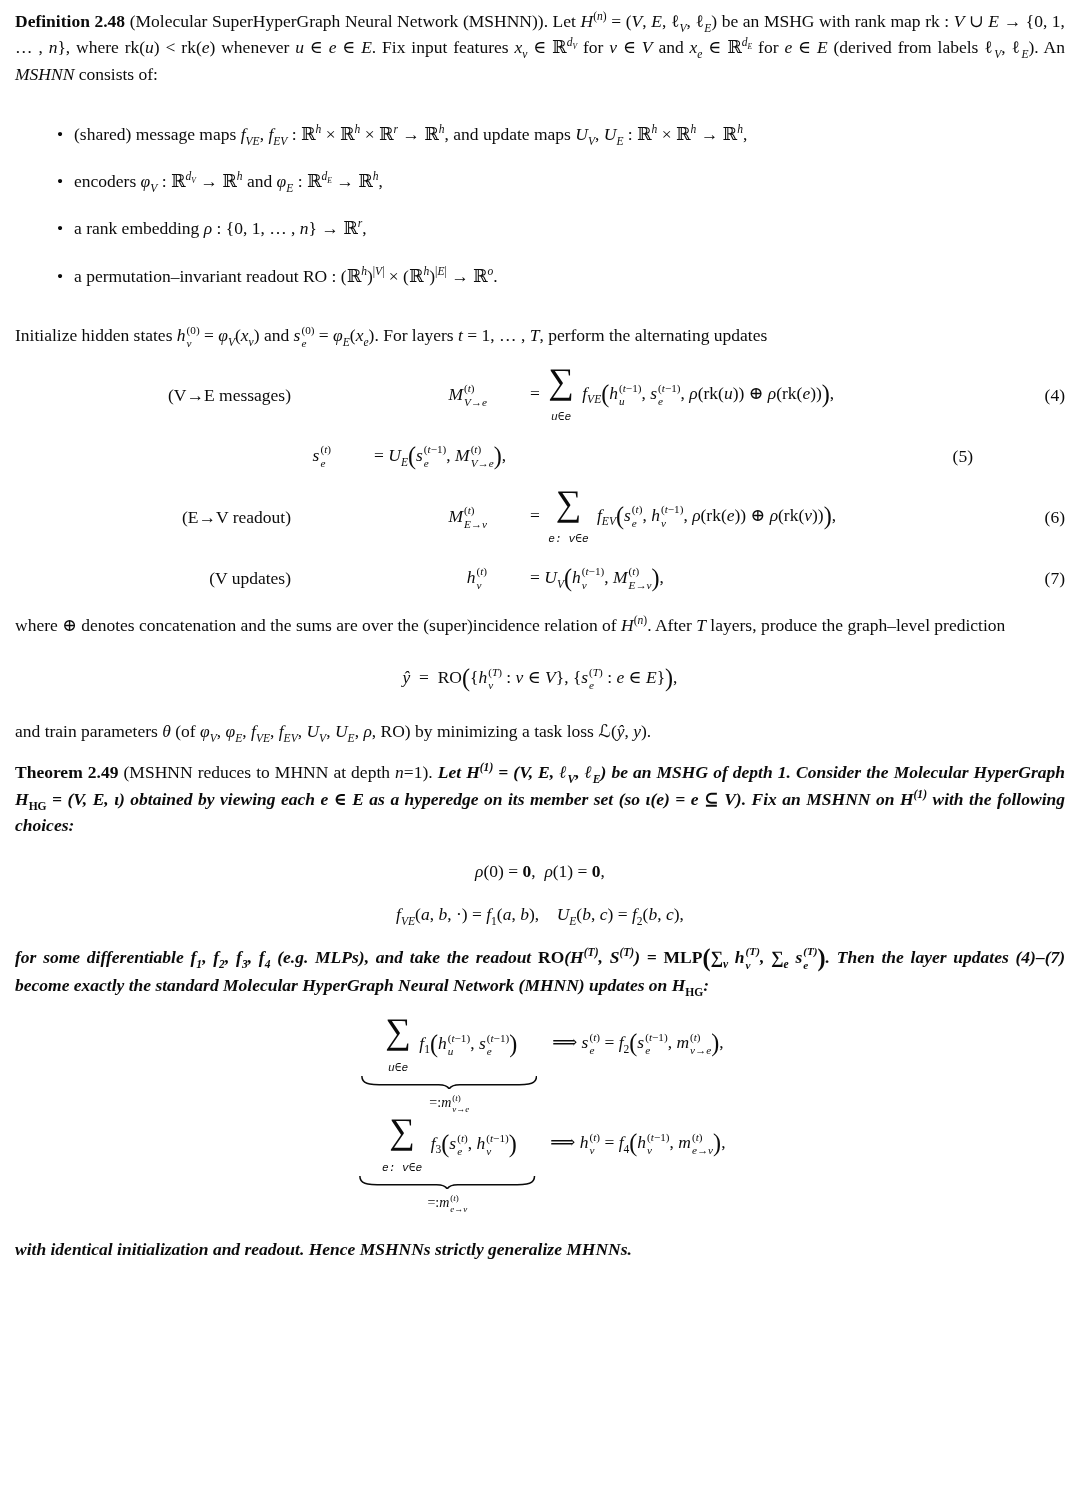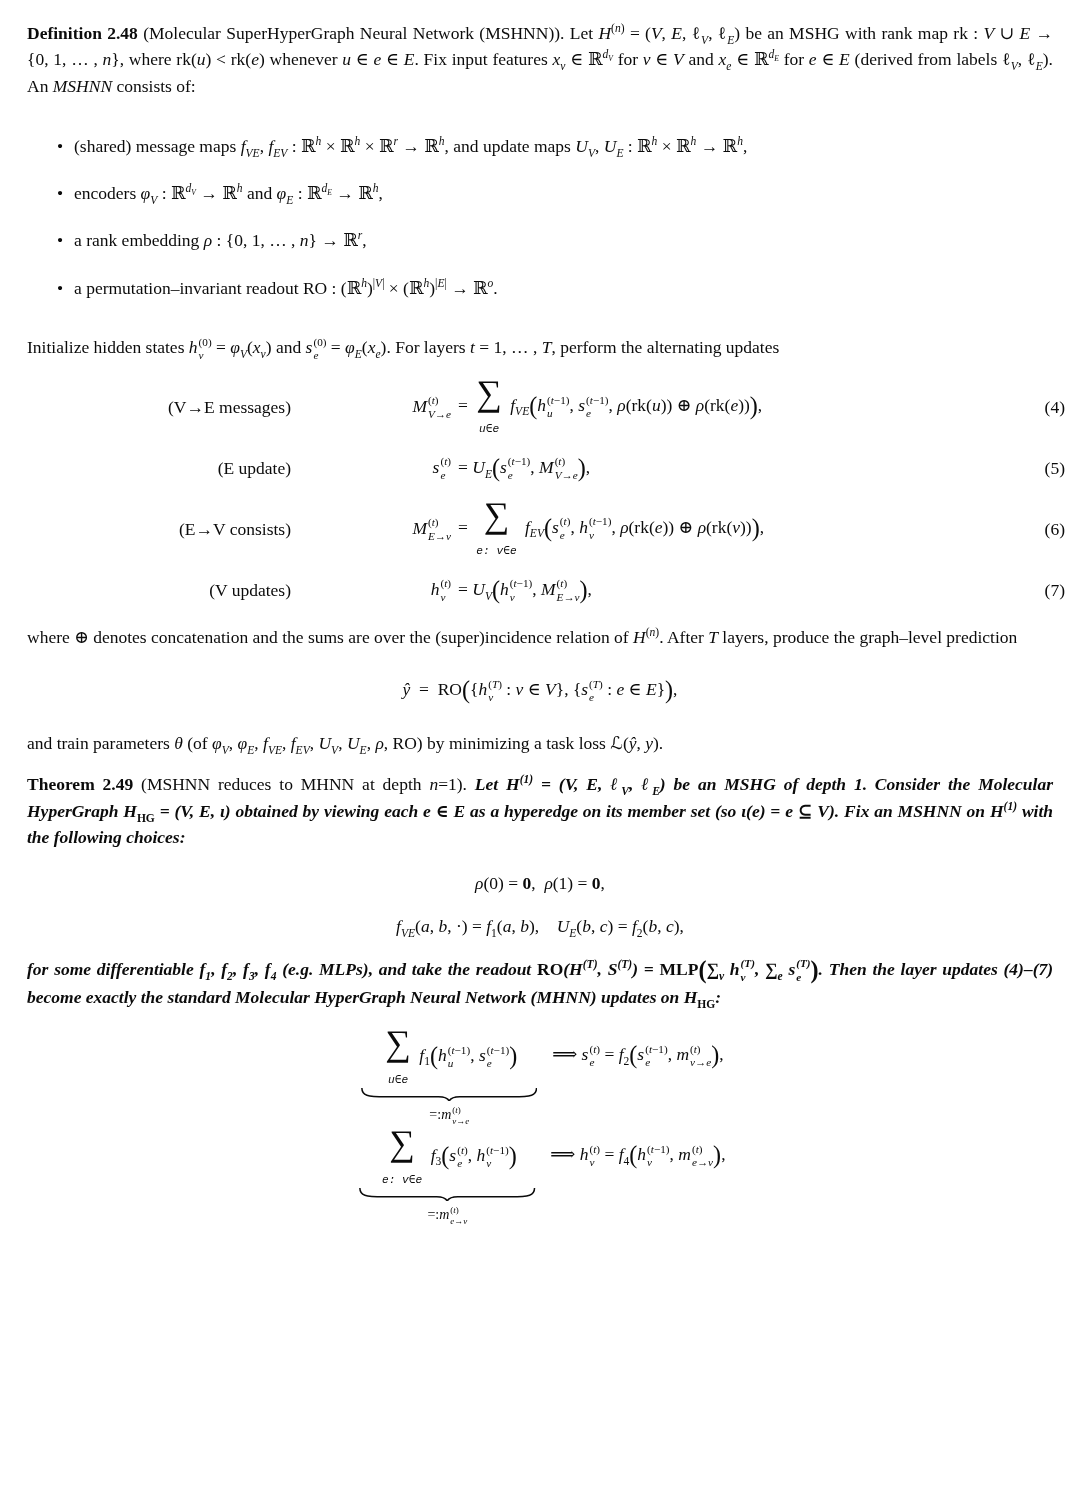--- a/index.html
+++ b/index.html
@@ -9,21 +9,21 @@
   }
   body {
     width: 1080px; height: 1487px;
     overflow: hidden;
     font-family: "Liberation Serif", "DejaVu Serif", "DejaVu Sans", serif;
     font-size: 17.5px;
     line-height: 1.5;
   }
   .page { padding: 8px 15px 0 15px; }
 
-  p { margin: 12px; text-align: justify; }
+  p { margin: 0; text-align: justify; }
   b, .bold { font-weight: bold; }
   .it { font-style: italic; font-weight: bold; }
 
   sub, sup { font-size: 0.66em; line-height: 1; }
 
   
   m-ss {
     display: inline-flex; flex-direction: column; align-items: flex-start;
     vertical-align: middle; font-size: 0.64em; line-height: 1.18;
     margin-left: 1px; text-align: left;
@@ -50,20 +50,21 @@
   ul.bullets li:last-child { margin-bottom: 0; }
   ul.bullets li::before { content: "•"; position: absolute; left: 0; top: 0; }
 
   
   .eqblock { margin-top: 16px; }
   .eqrow {
     display: grid;
     grid-template-columns: 316px 120px 1fr 56px;
     align-items: center;
     margin-bottom: 18px;
+    gap: 36px;
   }
   .eqrow:last-child { margin-bottom: 0; }
   .eq-label { text-align: right; padding-right: 40px; white-space: nowrap; }
   .eq-lhs { text-align: right; white-space: nowrap; }
   .eq-rhs { text-align: left; padding-left: 7px; white-space: nowrap; }
   .eq-num { text-align: right; }
 
   .display-center { text-align: center; }
 
   
@@ -112,37 +113,36 @@
             <m-up>(<i>t</i>−1)</m-up>
             <m-dn><i>u</i></m-dn>
           </m-ss>, <i>s</i><m-ss>
             <m-up>(<i>t</i>−1)</m-up>
             <m-dn><i>e</i></m-dn>
           </m-ss>, <i>ρ</i>(rk(<i>u</i>)) ⊕ <i>ρ</i>(rk(<i>e</i>))<m-bp>)</m-bp>,</div>
       <div class="eq-num">(4)</div>
     </div>
 
     <div class="eqrow">
-      <div class="eq-label">(E update)</div>
       <div class="eq-lhs"><i>s</i><m-ss>
             <m-up>(<i>t</i>)</m-up>
             <m-dn><i>e</i></m-dn>
           </m-ss></div>
       <div class="eq-rhs">= <i>U</i><sub><i>E</i></sub><m-bp>(</m-bp><i>s</i><m-ss>
             <m-up>(<i>t</i>−1)</m-up>
             <m-dn><i>e</i></m-dn>
           </m-ss>, <i>M</i><m-ss>
             <m-up>(<i>t</i>)</m-up>
             <m-dn><i>V</i>→<i>e</i></m-dn>
           </m-ss><m-bp>)</m-bp>,</div>
       <div class="eq-num">(5)</div>
     </div>
 
     <div class="eqrow">
-      <div class="eq-label">(E→V consists)</div>
+      <div class="eq-label">(E→V readout)</div>
       <div class="eq-lhs"><i>M</i><m-ss>
             <m-up>(<i>t</i>)</m-up>
             <m-dn><i>E</i>→<i>v</i></m-dn>
           </m-ss></div>
       <div class="eq-rhs">= <m-sum>
             <m-sg>∑</m-sg>
             <m-lim><i>e</i>: <i>v</i>∈<i>e</i></m-lim>
           </m-sum> <i>f</i><sub><i>EV</i></sub><m-bp>(</m-bp><i>s</i><m-ss>
             <m-up>(<i>t</i>)</m-up>
             <m-dn><i>e</i></m-dn>
@@ -259,14 +259,15 @@
           <m-dn><i>v</i></m-dn>
         </m-ss> = <i>f</i><sub>4</sub><m-bp>(</m-bp><i>h</i><m-ss>
           <m-up>(<i>t</i>−1)</m-up>
           <m-dn><i>v</i></m-dn>
         </m-ss>, <i>m</i><m-ss>
           <m-up>(<i>t</i>)</m-up>
           <m-dn><i>e</i>→<i>v</i></m-dn>
         </m-ss><m-bp>)</m-bp>,</div>
   </div>
 
+  <p class="it" style="margin-top:22px">with identical initialization and readout. Hence MSHNNs strictly generalize MHNNs.</p>
 
 </div>
 
 </body></html>

